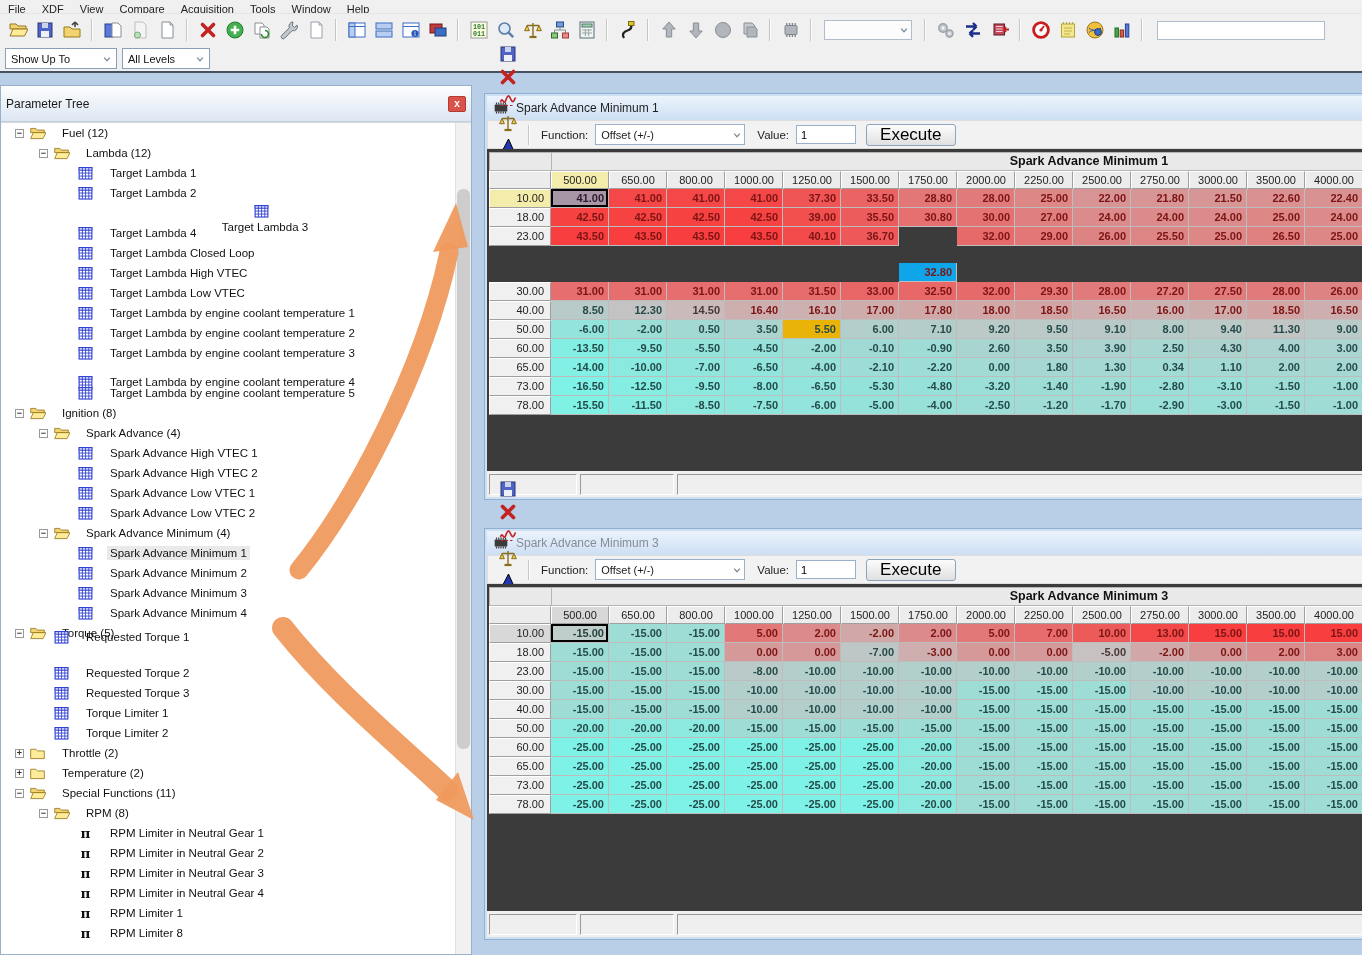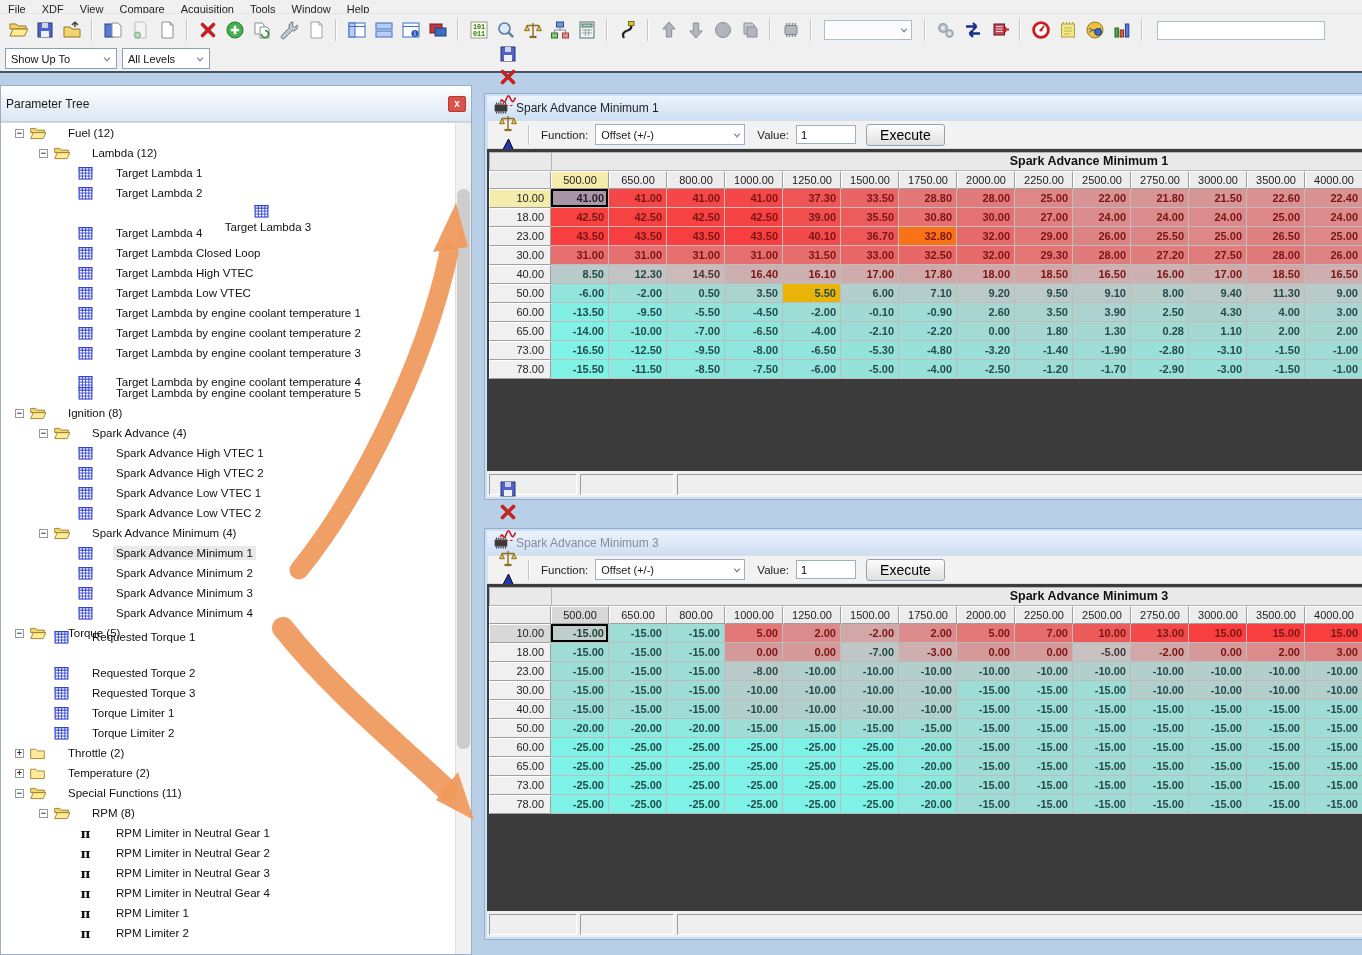--- a/index.html
+++ b/index.html
@@ -28,38 +28,38 @@
   .panel-close{margin-left:auto;width:18px;height:16px;background:#d9534a;border:1px solid #b23a32;border-radius:2px;color:#fff;font-size:10px;line-height:14px;text-align:center;font-weight:bold;cursor:default}
   .viewby{height:27px;flex:none;display:flex;align-items:center;padding:2px 5px;background:#f3f3f3}
   .viewby .vlabel{font-size:11.5px;color:#333;margin-right:9px;white-space:nowrap}
   .viewby .combo{flex:1;border:1px solid #e3e3e3;margin-right:0}
   .tree{flex:1;background:#fff;position:relative;overflow:hidden;border-top:1px solid #d8d8d8}
   .tree-row{position:absolute;left:0;right:16px;height:20px;display:flex;align-items:center;font-size:11.5px;white-space:nowrap}
   .expander{width:9px;height:9px;flex:none;border:1px solid #999;background:#fff;font-size:9px;line-height:7px;text-align:center;color:#333;font-weight:bold}
   .exp-spacer{width:9px;flex:none}
   .node-icon{width:18px;height:17px;margin-left:5px;flex:none}
   .node-icon svg{width:17px;height:17px}
-  .node-label{margin-left:18px;padding:1px 3px;color:#111}
+  .node-label{margin-left:12px;padding:1px 3px;color:#111}
   .tree-row.selected .node-label{background:#e9e9e9}
   .tree-scroll{position:absolute;right:0;top:0;width:16px;height:100%;background:#f1f1f1;border-left:1px solid #e0e0e0}
   .tree-thumb{position:absolute;left:1px;width:13px;background:#cdcdcd;border-radius:6px}
   
   .win{position:absolute;left:484px;width:886px;background:#cfe0f2;border:1px solid #8fb0d4;padding:2px;display:flex;flex-direction:column}
   .win-title{height:24px;flex:none;display:flex;align-items:center;gap:6px;padding:0 5px;background:linear-gradient(#ecf3fc,#cddff3);font-size:12px}
   .win-title .chip svg{width:18px;height:18px}
   .win-toolbar{height:29px;flex:none;background:#f2f2f2;border:1px solid #ddd;display:flex;align-items:center;padding:0 4px 0 8px}
   .wt-icon{width:23px;height:23px;margin-right:2px;display:flex;align-items:center;justify-content:center}
   .wt-icon svg{width:20px;height:20px}
   .wt-sep{width:2px;height:20px;border-left:1px solid #c6c6c6;border-right:1px solid #fff;margin:0 7px}
   .fn-label,.val-label{font-size:11.5px;color:#222;margin:0 7px 0 4px;white-space:nowrap}
   .val-label{margin-left:12px}
   .fn-combo{width:150px;height:21px;background:#fff;border:1px solid #9ab0c8;display:flex;align-items:center;padding-left:5px;font-size:11px}
   .fn-combo .ctext{flex:1}
   .val-input{width:60px;height:19px;border:1px solid #9ab0c8;font-size:11px;padding:0 4px;font-family:"Liberation Sans",sans-serif}
-  .exec-btn{margin-left:10px;height:22px;padding:0 13px;font-size:14px;background:linear-gradient(#fcfcfc,#e0e0e0);border:1px solid #8da4bd;border-radius:3px;font-family:"Liberation Sans",sans-serif}
+  .exec-btn{margin-left:10px;height:22px;padding:0 13px;font-size:17px;background:linear-gradient(#fcfcfc,#e0e0e0);border:1px solid #8da4bd;border-radius:3px;font-family:"Liberation Sans",sans-serif}
   .win-content{flex:1;background:#3b3b3b;position:relative;overflow:hidden}
   .tbl{position:absolute;left:2px;top:3px}
   .t-title-row{display:flex;height:19px}
   .t-corner0{width:62px;background:#e9e9e9;border:1px solid #b5b5b5;border-right:none}
   .t-title{width:1076px;background:#e9e9e9;border:1px solid #b5b5b5;font-weight:bold;font-size:12.5px;text-align:center;line-height:17px;color:#111}
   .t-head-row,.t-row{display:flex}
   .t-h{width:58px;height:18px;background:#ececec;border:1px solid #9f9f9f;border-left-color:#fff;border-top-color:#fff;font-size:11px;text-align:center;line-height:16px;color:#222}
   .t-h.corner{width:62px}
   .t-rh{width:62px;height:19px;background:#f0f0f0;border:1px solid #9f9f9f;border-left-color:#fff;border-top-color:#fff;font-size:11px;text-align:right;padding-right:6px;line-height:17px;color:#222}
   .t-c{width:58px;height:19px;border-right:1px solid #bdbdbd;border-bottom:1px solid #bdbdbd;font-size:11px;font-weight:bold;text-align:right;padding-right:4px;line-height:18px}
@@ -759,21 +759,21 @@
           </span>
           <span class="node-label">RPM Limiter 1</span>
         </div>
         <div class="tree-row" style="top: 800px; padding-left: 62px;">
           <span class="exp-spacer"></span>
           <span class="node-icon">
             <svg viewBox="0 0 20 20">
               <text x="10" y="15.5" text-anchor="middle" font-size="16" font-weight="bold" fill="#111" font-family="DejaVu Serif,serif">π</text>
             </svg>
           </span>
-          <span class="node-label">RPM Limiter 2</span>
+          <span class="node-label">RPM Limiter 8</span>
         </div>
       </div>
     <div class="tree-scroll">
       <div class="tree-thumb" style="top:66px;height:560px"></div>
     </div>
   </div>
 </div>
 
 <div class="win" style="top:93px;height:407px">
   <div class="win-title">
@@ -908,21 +908,21 @@
           <div class="t-c" style="background: rgb(219, 139, 139); color: rgb(124, 20, 20);">24.00</div>
         </div>
         <div class="t-row">
           <div class="t-rh">23.00</div>
           <div class="t-c" style="background: rgb(248, 62, 62); color: rgb(124, 20, 20);">43.50</div>
           <div class="t-c" style="background: rgb(248, 62, 62); color: rgb(124, 20, 20);">43.50</div>
           <div class="t-c" style="background: rgb(248, 62, 62); color: rgb(124, 20, 20);">43.50</div>
           <div class="t-c" style="background: rgb(248, 62, 62); color: rgb(124, 20, 20);">43.50</div>
           <div class="t-c" style="background: rgb(243, 75, 75); color: rgb(124, 20, 20);">40.10</div>
           <div class="t-c" style="background: rgb(238, 88, 88); color: rgb(124, 20, 20);">36.70</div>
-          <div class="t-c" style="background: #f97316; color: rgb(124, 20, 20);">32.80</div>
+          <div class="t-c" style="background: #0ea5e9; color: rgb(124, 20, 20); margin-top: 36px;">32.80</div>
           <div class="t-c" style="background: rgb(231, 106, 106); color: rgb(124, 20, 20);">32.00</div>
           <div class="t-c" style="background: rgb(227, 118, 118); color: rgb(124, 20, 20);">29.00</div>
           <div class="t-c" style="background: rgb(222, 131, 131); color: rgb(124, 20, 20);">26.00</div>
           <div class="t-c" style="background: rgb(221, 133, 133); color: rgb(124, 20, 20);">25.50</div>
           <div class="t-c" style="background: rgb(221, 135, 135); color: rgb(124, 20, 20);">25.00</div>
           <div class="t-c" style="background: rgb(223, 129, 129); color: rgb(124, 20, 20);">26.50</div>
           <div class="t-c" style="background: rgb(221, 135, 135); color: rgb(124, 20, 20);">25.00</div>
         </div>
         <div class="t-row">
           <div class="t-rh">30.00</div>
@@ -997,21 +997,21 @@
           <div class="t-c" style="background: rgb(130, 240, 228); color: rgb(37, 75, 75);">-14.00</div>
           <div class="t-c" style="background: rgb(138, 234, 224); color: rgb(37, 75, 75);">-10.00</div>
           <div class="t-c" style="background: rgb(144, 230, 221); color: rgb(37, 75, 75);">-7.00</div>
           <div class="t-c" style="background: rgb(146, 229, 220); color: rgb(37, 75, 75);">-6.50</div>
           <div class="t-c" style="background: rgb(152, 225, 217); color: rgb(37, 75, 75);">-4.00</div>
           <div class="t-c" style="background: rgb(156, 222, 215); color: rgb(37, 75, 75);">-2.10</div>
           <div class="t-c" style="background: rgb(156, 222, 215); color: rgb(37, 75, 75);">-2.20</div>
           <div class="t-c" style="background: rgb(162, 218, 212); color: rgb(37, 75, 75);">0.00</div>
           <div class="t-c" style="background: rgb(166, 215, 210); color: rgb(37, 75, 75);">1.80</div>
           <div class="t-c" style="background: rgb(165, 216, 210); color: rgb(37, 75, 75);">1.30</div>
-          <div class="t-c" style="background: rgb(162, 218, 212); color: rgb(37, 75, 75);">0.28</div>
+          <div class="t-c" style="background: rgb(162, 218, 212); color: rgb(37, 75, 75);">0.34</div>
           <div class="t-c" style="background: rgb(164, 216, 210); color: rgb(37, 75, 75);">1.10</div>
           <div class="t-c" style="background: rgb(167, 215, 209); color: rgb(37, 75, 75);">2.00</div>
           <div class="t-c" style="background: rgb(167, 215, 209); color: rgb(37, 75, 75);">2.00</div>
         </div>
         <div class="t-row">
           <div class="t-rh">73.00</div>
           <div class="t-c" style="background: rgb(126, 242, 230); color: rgb(37, 75, 75);">-16.50</div>
           <div class="t-c" style="background: rgb(133, 238, 227); color: rgb(37, 75, 75);">-12.50</div>
           <div class="t-c" style="background: rgb(139, 233, 224); color: rgb(37, 75, 75);">-9.50</div>
           <div class="t-c" style="background: rgb(142, 231, 222); color: rgb(37, 75, 75);">-8.00</div>

